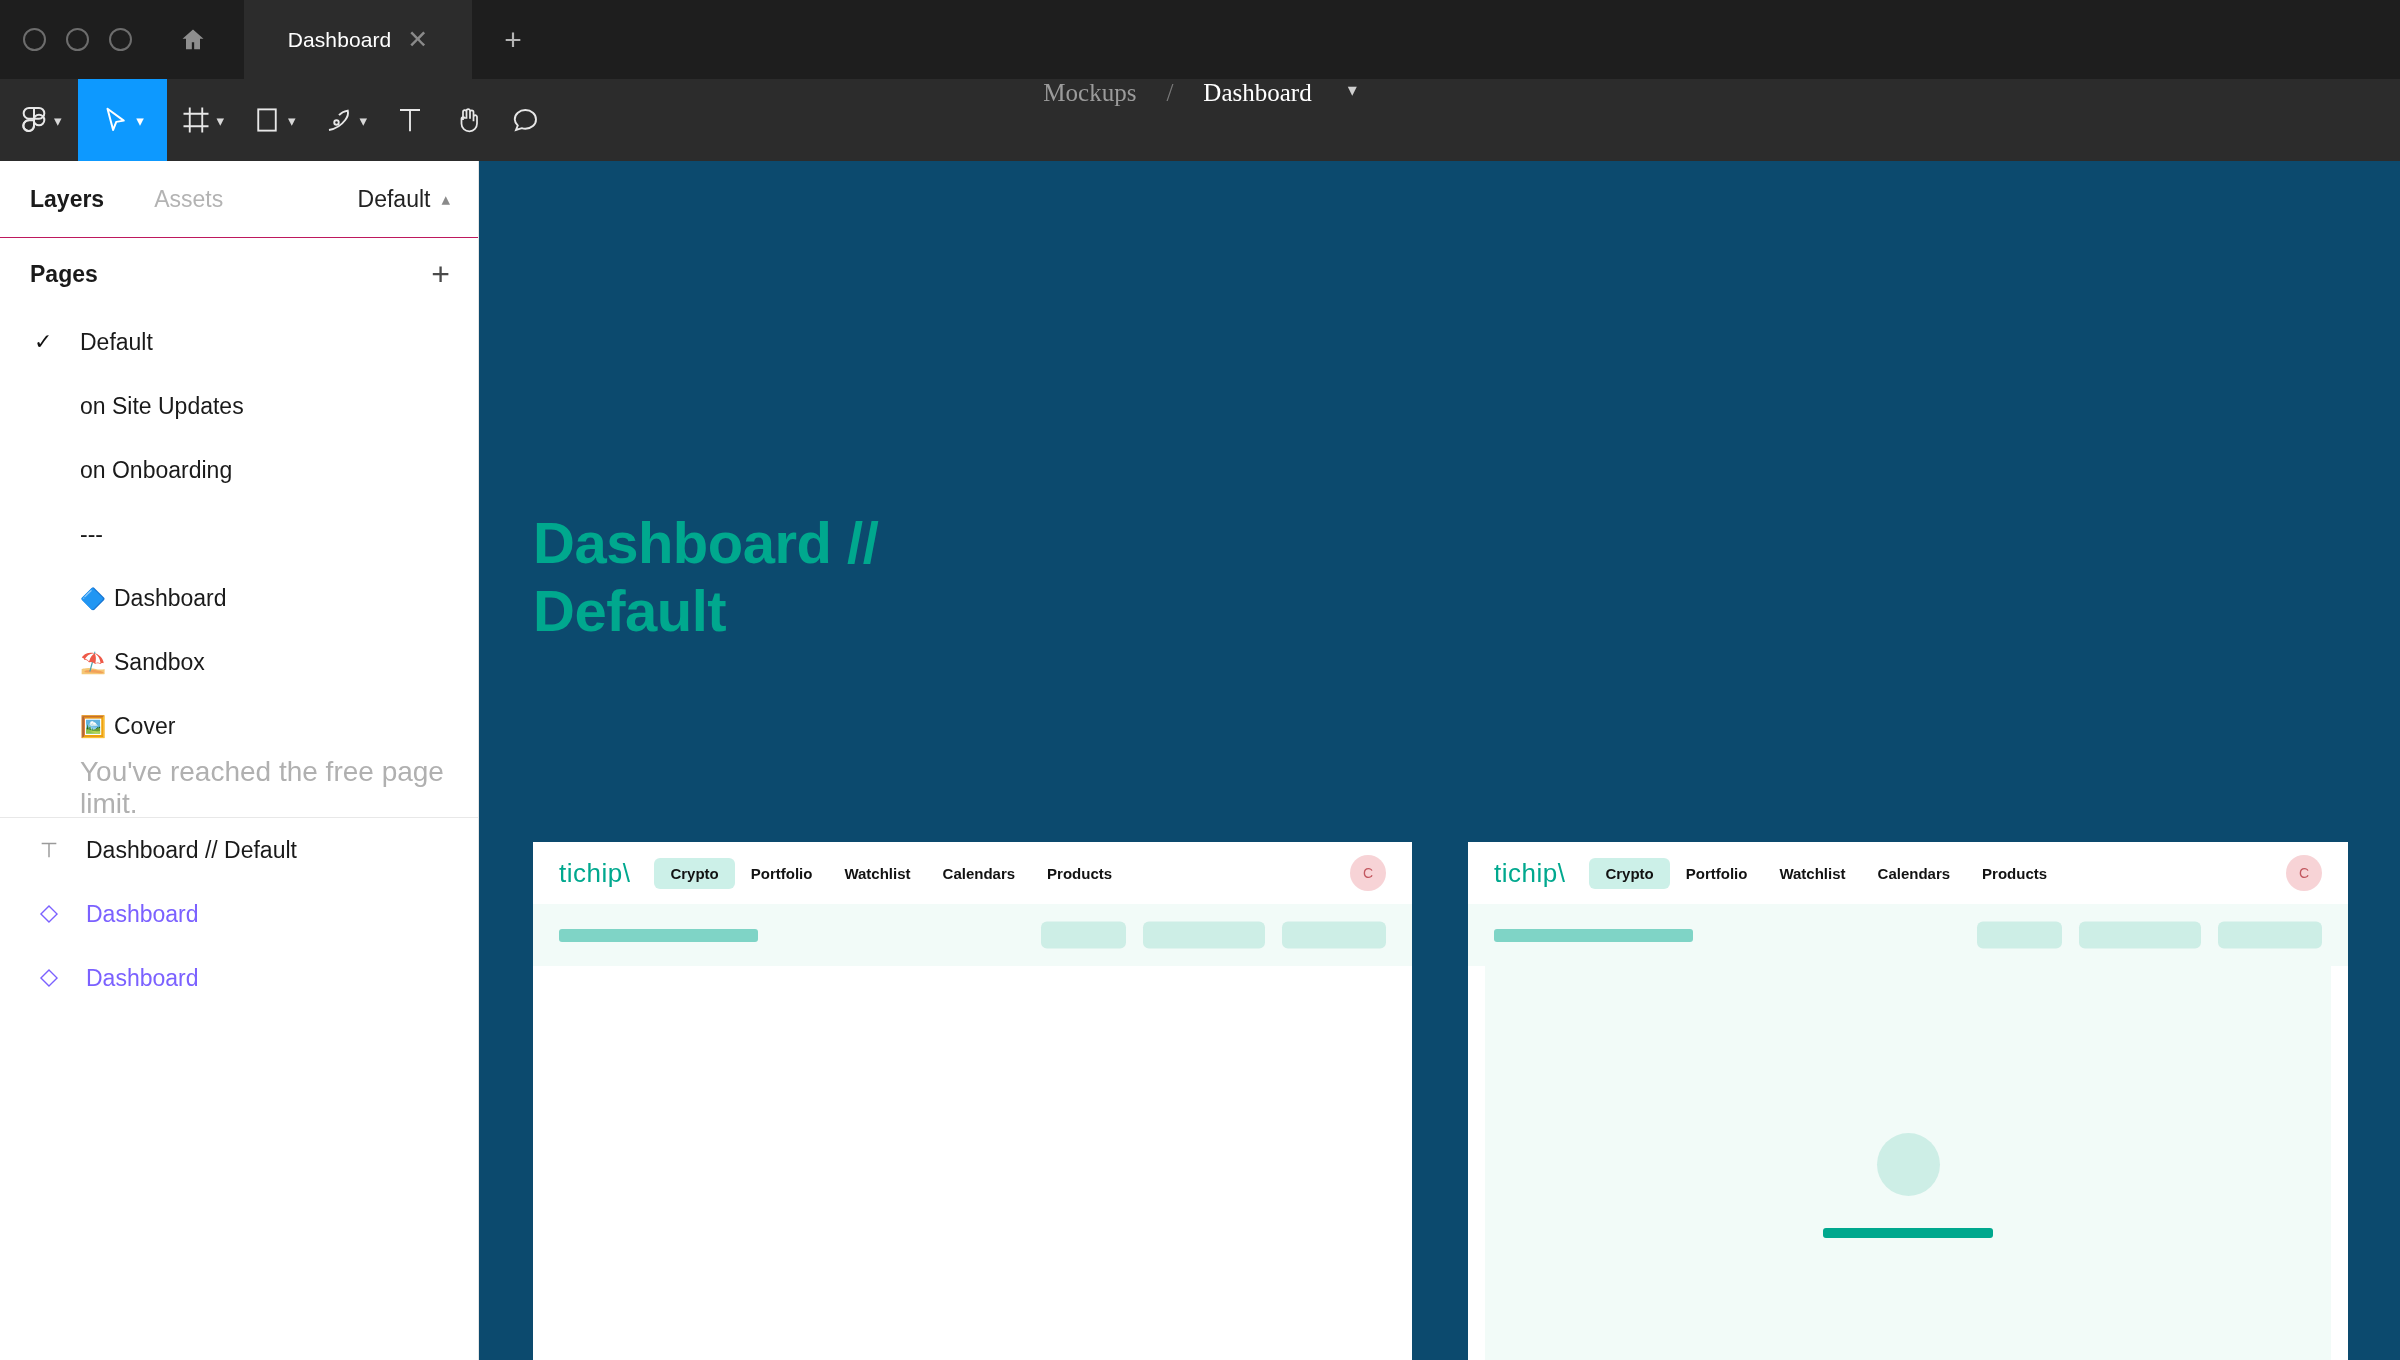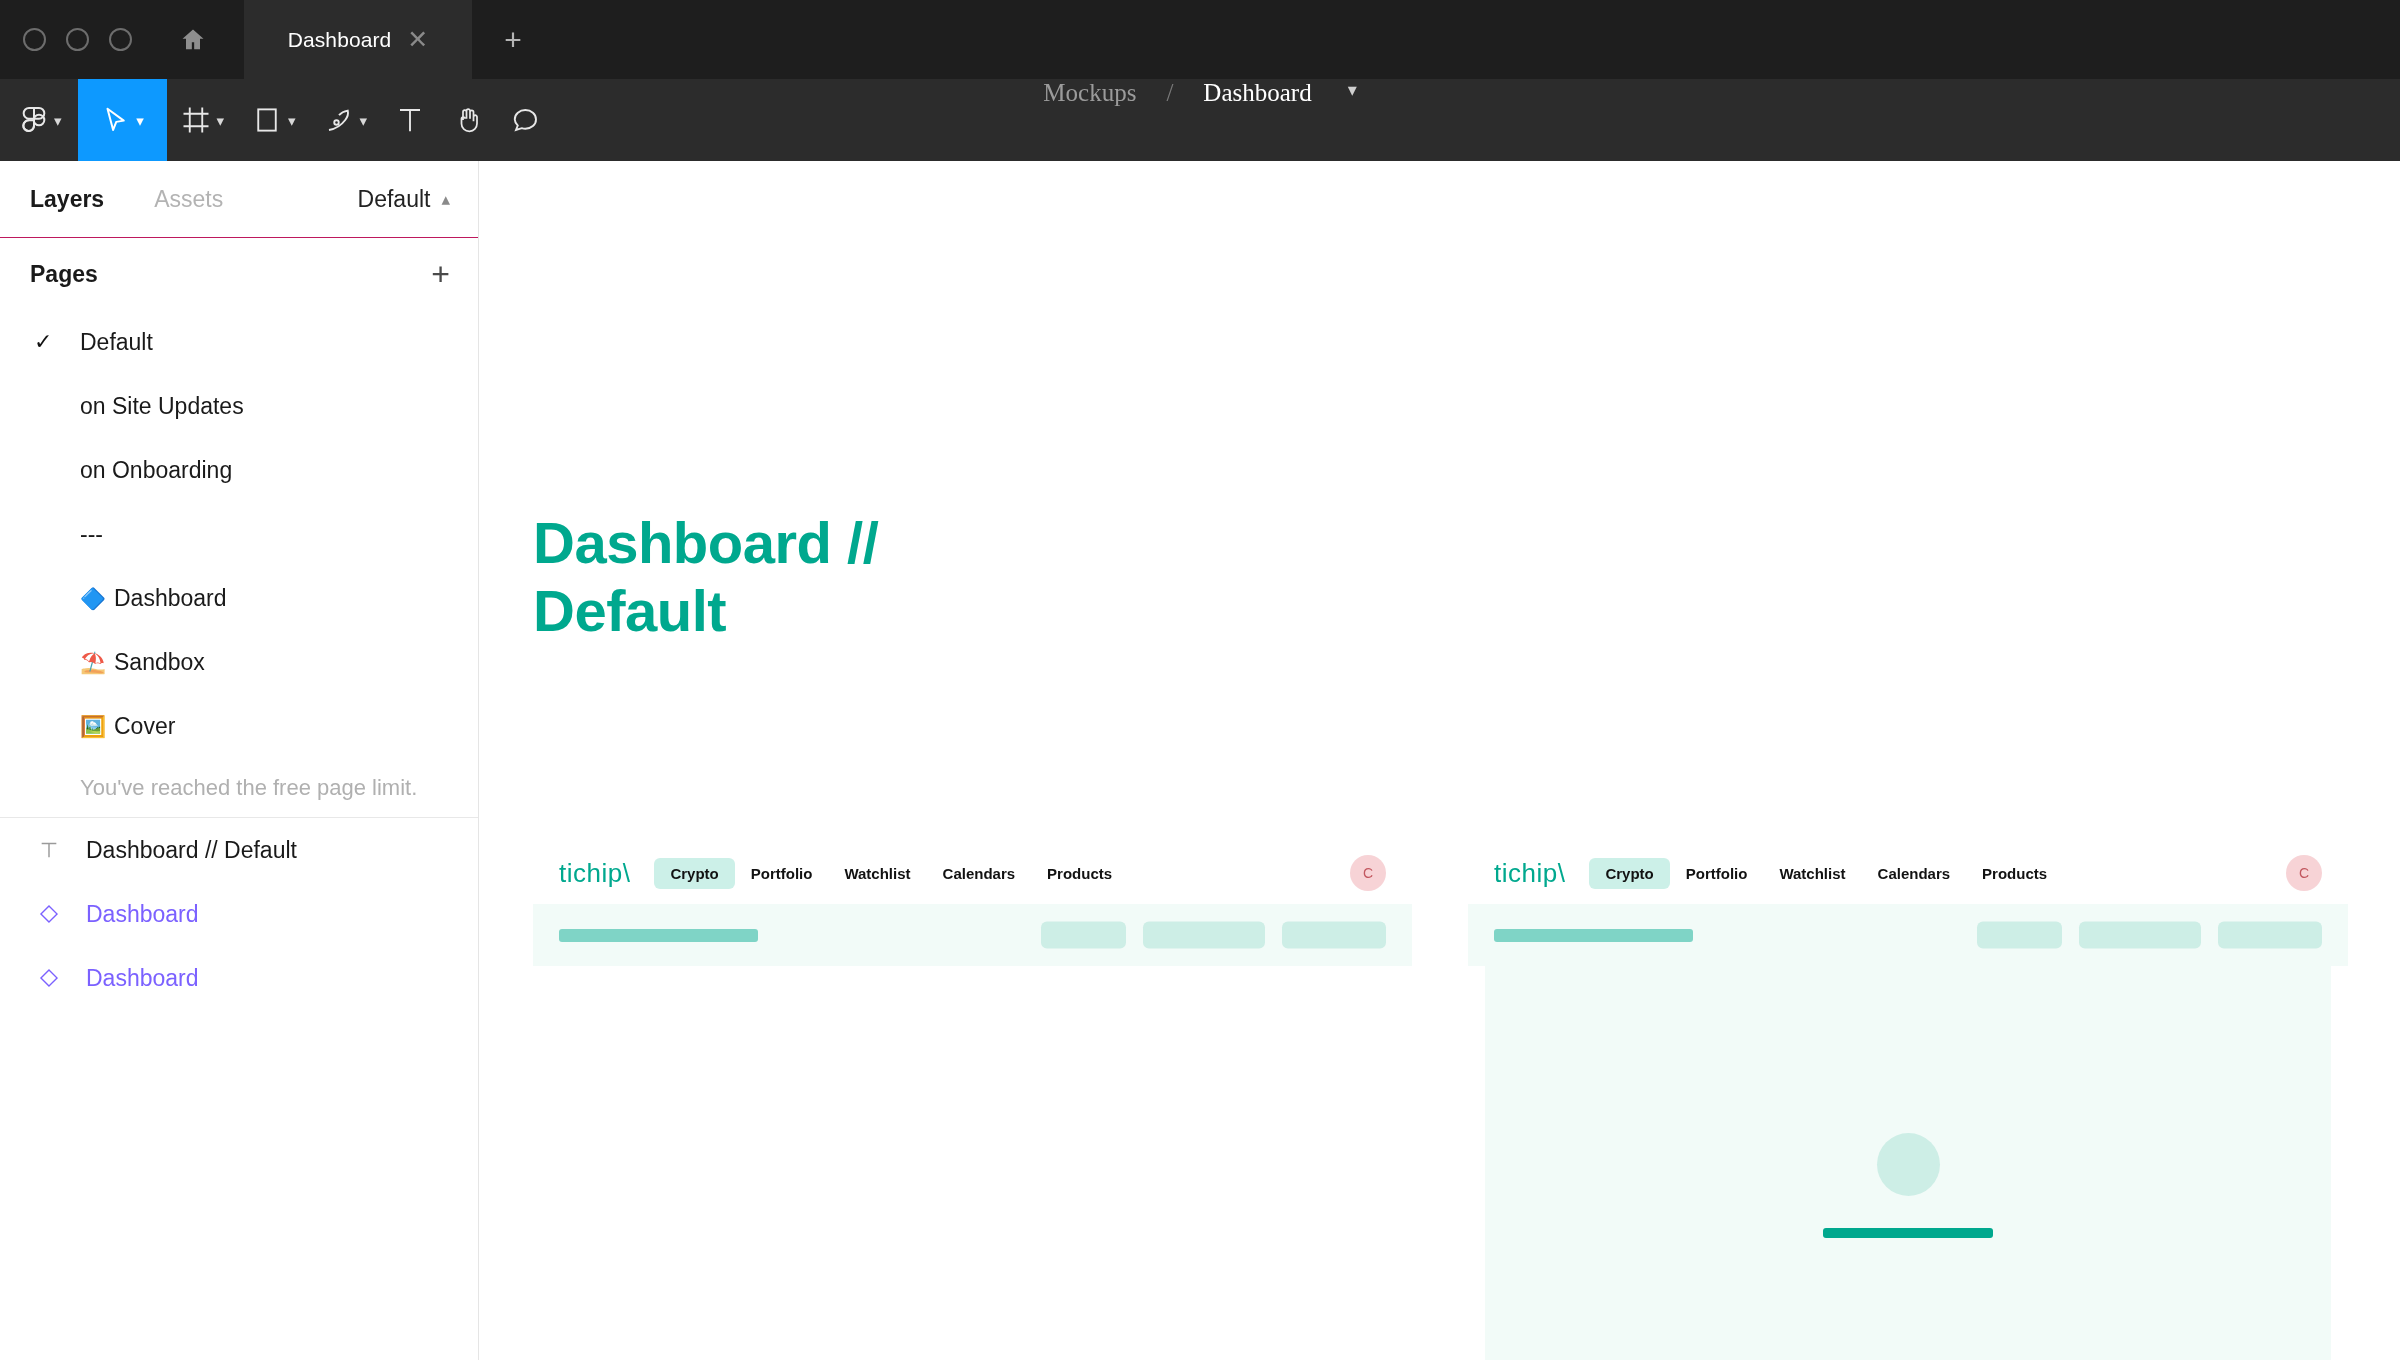--- a/index.html
+++ b/index.html
@@ -106,37 +106,37 @@
   .page-row {
     height: 64px; display: flex; align-items: center;
     padding-left: 34px; font-size: 23px; color: #1a1a1a;
   }
   .page-check { width: 46px; font-size: 22px; color: #111; }
   .page-emoji { width: 34px; font-size: 21px; line-height: 1; }
   .page-label { white-space: nowrap; }
 
   .limit-note {
     height: 60px; display: flex; align-items: center;
-    padding-left: 80px; font-size: 22px; color: #b0b0b0;
+    padding-left: 80px; font-size: 28px; color: #b0b0b0;
     border-bottom: 1px solid #e8e8e8;
   }
 
   .layer-row {
     height: 64px; display: flex; align-items: center;
     padding-left: 34px; gap: 22px;
     font-size: 23px; color: #1a1a1a;
   }
   .layer-row.comp { color: #7b61ff; }
   .layer-icon { width: 30px; display: flex; align-items: center; justify-content: center; }
 
   
   .canvas {
     position: absolute; left: 479px; top: 161px;
     width: 1921px; height: 1199px;
-    background: #ffffff; overflow: hidden;
+    background: #0c4a6e; overflow: hidden;
   }
   .canvas-title {
     position: absolute; left: 54px; top: 348px;
     font-size: 58px; font-weight: bold; line-height: 1.18;
     color: #00a88e; letter-spacing: -.5px;
   }
 
   .frame {
     position: absolute; top: 681px;
     background: #ffffff; overflow: hidden;

